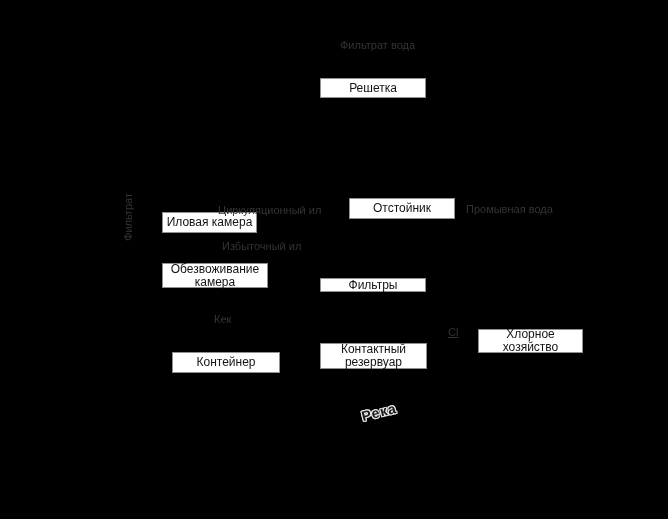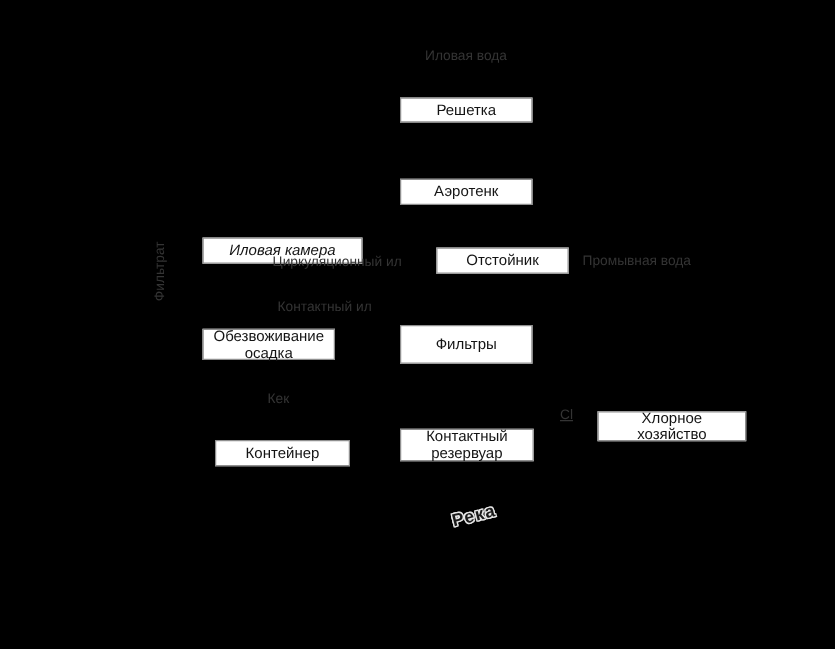--- a/index.html
+++ b/index.html
@@ -29,26 +29,26 @@
   .flabel {
     position: absolute;
     color: #343434;
     font-size: 11px;
     line-height: 12px;
     white-space: nowrap;
   }
   
   #n-screen      { left: 320px; top:  78px; width: 106px; height: 20px; }
   #n-aeration    { left: 320px; top: 143px; width: 106px; height: 21px; }
-  #n-sludgecham  { left: 162px; top: 190px; width: 128px; height: 21px; font-style: italic; }
+  #n-sludgecham  { left: 162px; top: 212px; width: 95px; height: 21px; }
   #n-settler     { left: 320px; top: 198px; width: 106px; height: 21px; margin-left: 29px; }
   #n-dewatering  { left: 162px; top: 263px; width: 106px; height: 25px; }
-  #n-filters     { left: 320px; top: 260px; width: 106px; height: 31px; }
+  #n-filters     { left: 320px; top: 278px; width: 106px; height: 14px; }
   #n-contact     { left: 320px; top: 327px; width: 107px; height: 26px; margin-top: 16px; }
-  #n-chlorine    { left: 478px; top: 329px; width: 119px; height: 24px; }
+  #n-chlorine    { left: 478px; top: 329px; width: 105px; height: 24px; }
   #n-container   { left: 172px; top: 352px; width:  108px; height: 21px; }
   
   #l-wastewater  { left: 340px; top:  39px; }
   #l-circsludge  { left: 218px; top: 174px; margin-top: 30px; }
   #l-washwater   { left: 466px; top: 203px; }
   #l-excess      { left: 222px; top: 240px; }
   #l-cake        { left: 214px; top: 313px; }
   #l-cl          { left: 448px; top: 326px; text-decoration: underline; }
   #l-filtrate    {
     left: 128px; top: 217px;
@@ -68,34 +68,33 @@
        0   -1px 0 #e6e6e6, 0    1px 0 #e6e6e6,
       -1px  0   0 #e6e6e6, 1px  0   0 #e6e6e6;
   }
 </style>
 </head>
 <body>
 
 <div class="canvas">
 
   <div class="node" id="n-screen">Решетка</div>
-  <div class="node" id="n-aeration">Аэротенк</div>
   <div class="node" id="n-sludgecham">Иловая камера</div>
   <div class="node" id="n-settler">Отстойник</div>
   <div class="node" id="n-dewatering">Обезвоживание
-осадка</div>
+камера</div>
   <div class="node" id="n-filters">Фильтры</div>
   <div class="node" id="n-contact">Контактный
 резервуар</div>
   <div class="node" id="n-chlorine">Хлорное
 хозяйство</div>
   <div class="node" id="n-container">Контейнер</div>
 
-  <div class="flabel" id="l-wastewater">Иловая вода</div>
+  <div class="flabel" id="l-wastewater">Фильтрат вода</div>
   <div class="flabel" id="l-circsludge">Циркуляционный ил</div>
   <div class="flabel" id="l-washwater">Промывная вода</div>
-  <div class="flabel" id="l-excess">Контактный ил</div>
+  <div class="flabel" id="l-excess">Избыточный ил</div>
   <div class="flabel" id="l-cake">Кек</div>
   <div class="flabel" id="l-cl">Cl</div>
   <div class="flabel" id="l-filtrate">Фильтрат</div>
   <div class="flabel" id="l-river">Река</div>
 
 </div>
 
 </body></html>

